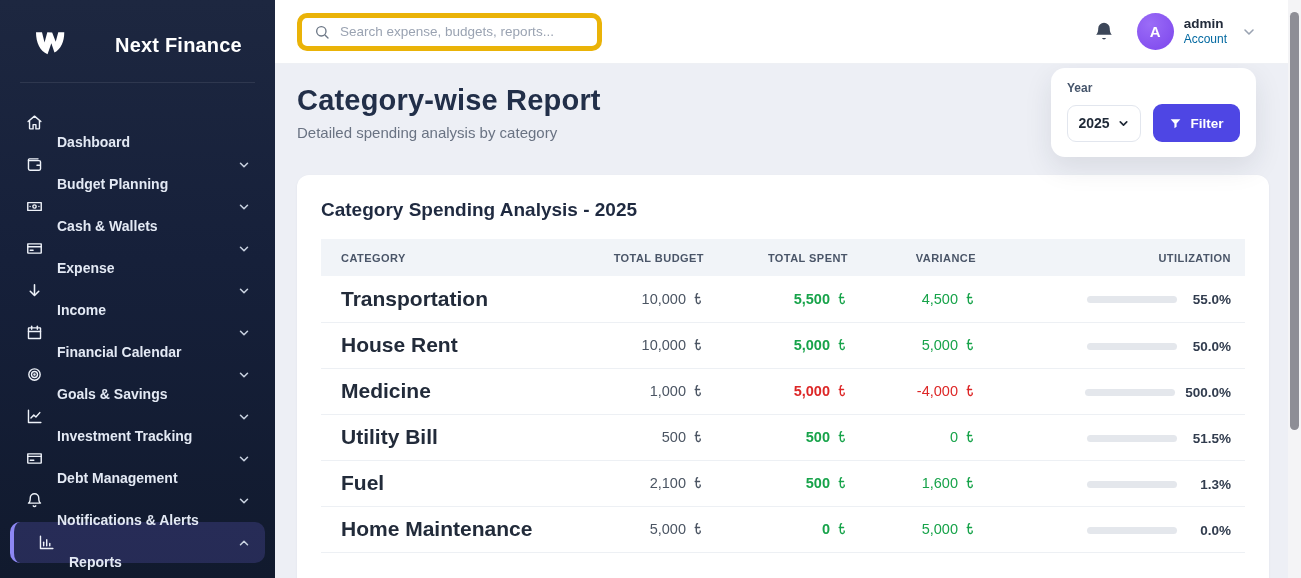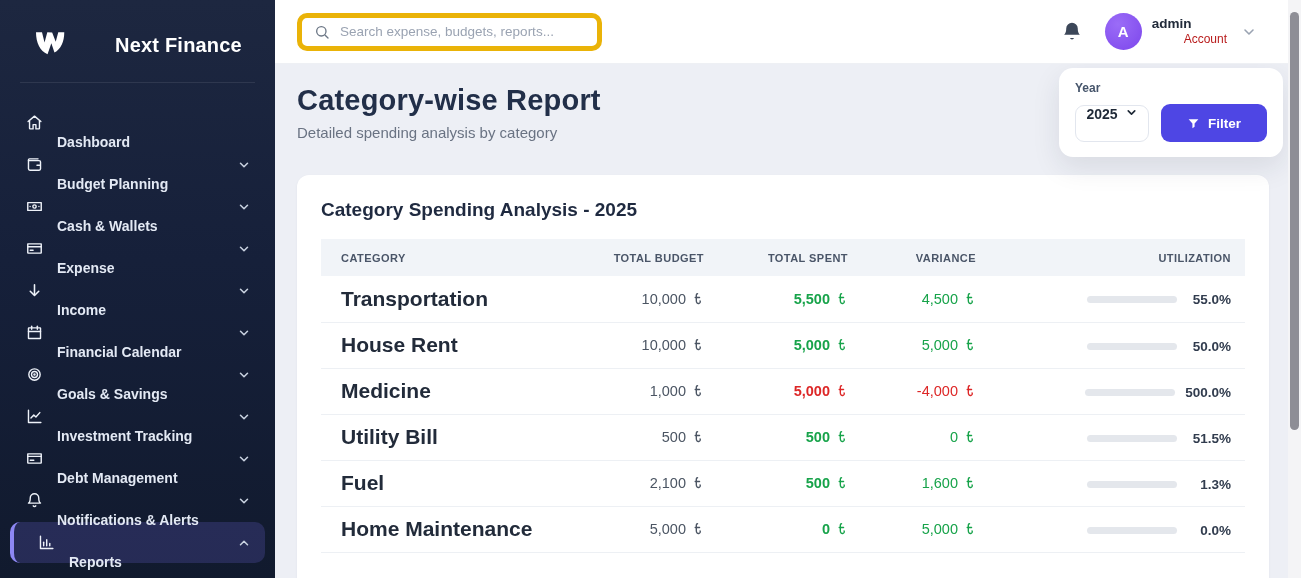--- a/index.html
+++ b/index.html
@@ -51,36 +51,36 @@
   .top-right { margin-left:auto; display:flex; align-items:center; gap:22px; }
   .bell-btn { width:22px; height:22px; color:#3c4759; cursor:pointer; }
   .account { display:flex; align-items:center; gap:10px; cursor:pointer; }
   .avatar {
     width:37px; height:37px; border-radius:50%;
     background:radial-gradient(circle at 35% 30%,#9b6cf7,#7c46ec);
     color:#fff; font-size:15px; font-weight:800;
     display:flex; align-items:center; justify-content:center;
   }
   .acct-name { font-size:13.5px; font-weight:800; color:#222b3a; line-height:1.2; }
-  .acct-role { font-size:12px; color:#b91c1c; line-height:1.2;margin-left:32px; }
+  .acct-role { font-size:12px; color:#0369a1; line-height:1.2; }
   .acct-chevron { width:16px; height:16px; color:#9aa3b2; margin-left:4px; }
   
   .content { flex:1; padding:20px 32px 0 22px; position:relative; overflow:hidden; }
   .page-title { font-size:29px; font-weight:800; color:#222f49; letter-spacing:.2px; }
   .page-subtitle { font-size:15px; color:#6a7383; margin-top:7px; }
   .filter-card {
-    position:absolute; top:4px; right:18px; width:224px;
+    position:absolute; top:4px; right:45px; width:205px;
     background:#fff; border-radius:14px; padding:13px 16px 15px;
     box-shadow:0 10px 28px rgba(30,41,59,.10);
   }
   .filter-label { font-size:12px; font-weight:700; color:#46556b; }
   .filter-row { display:flex; align-items:center; gap:12px; margin-top:9px; }
   .year-select {
     width:74px; height:37px; border:1px solid #e2e6ee; border-radius:9px;
-    display:flex; justify-content:center; gap:7px;
+    display:flex; align-items:center; justify-content:center; gap:7px;
     font-size:14px; font-weight:700; color:#1f2937; cursor:pointer; background:#fff;
   }
   .year-select svg { width:13px; height:13px; color:#1f2937; }
   .filter-btn {
     flex:1; height:38px; border:none; border-radius:9px; background:#4e46e4;
     color:#fff; font-size:13.5px; font-weight:700; font-family:inherit;
     display:flex; align-items:center; justify-content:center; gap:8px; cursor:pointer;
   }
   .filter-btn svg { width:13px; height:13px; }
   

